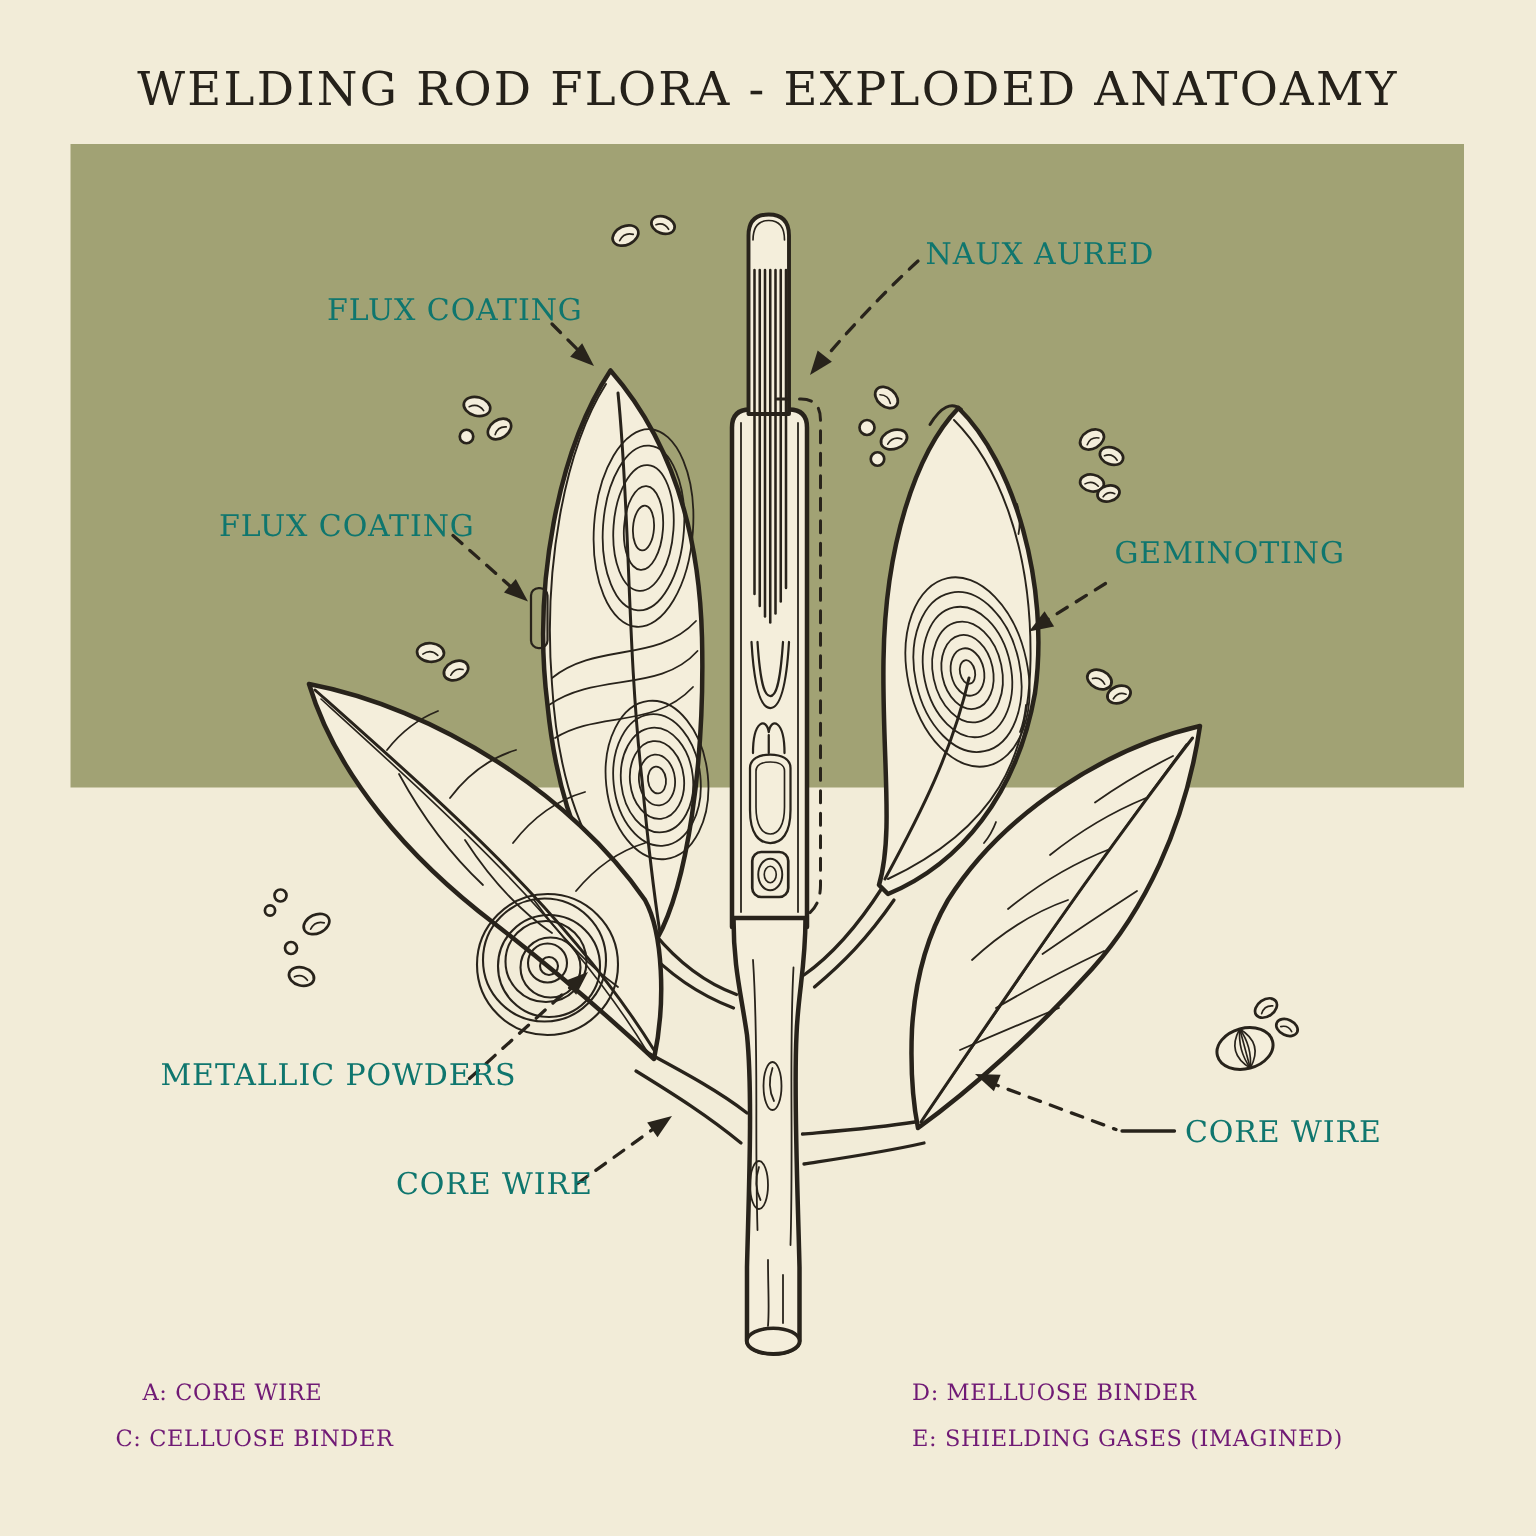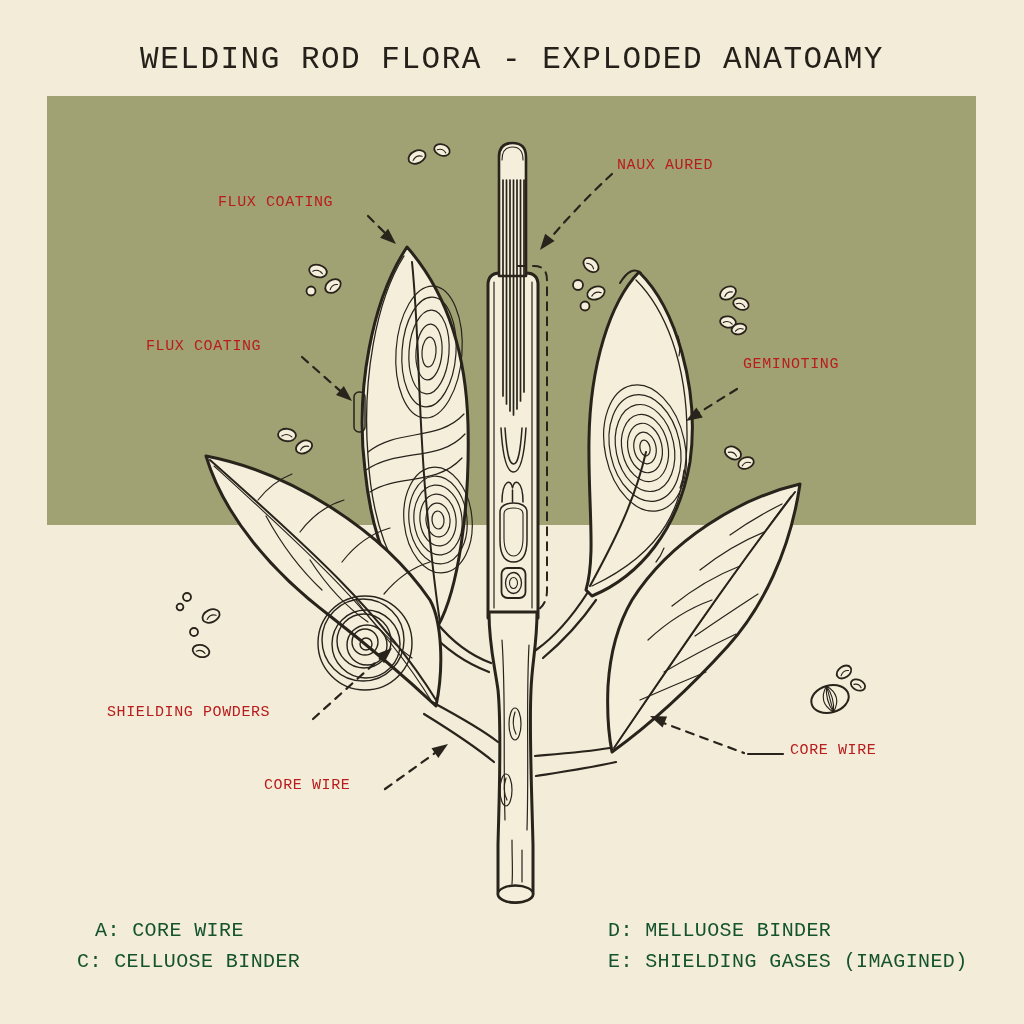--- a/index.html
+++ b/index.html
@@ -1,27 +1,27 @@
 <!DOCTYPE html>
 <html><head>
 <meta charset="utf-8">
 <style>
   html,body{margin:0;padding:0;}
   body{width:1024px;height:1024px;background:#f2ecd8;font-family:"DejaVu Serif","Liberation Serif",serif;}
-  .stage{position:relative;width:984px;height:1024px;overflow:hidden;font-family:Liberation Mono, monospace;}
+  .stage{position:relative;width:984px;height:1024px;overflow:hidden;}
   .stage svg{position:absolute;left:0;top:0;}
   .title{
     position:absolute;left:0;top:42px;width:1024px;text-align:center;
     font-size:31px;letter-spacing:1.5px;color:#25211a;font-weight:500;z-index:5;
   }
   .callout{
-    position:absolute;font-size:15px;letter-spacing:.6px;color:#b91c1c;z-index:5;white-space:nowrap;
+    position:absolute;font-size:20px;letter-spacing:.6px;color:#0f766e;z-index:5;white-space:nowrap;
   }
   .legend-item{
-    position:absolute;font-size:20px;letter-spacing:.4px;color:#14532d;z-index:5;white-space:nowrap;
+    position:absolute;font-size:15px;letter-spacing:.4px;color:#701a75;z-index:5;white-space:nowrap;
   }
 </style>
 </head>
 <body>
 
 <div class="stage">
 
   <svg width="1024" height="1024" viewBox="0 0 1024 1024">
 
     <rect x="47" y="96" width="929" height="429" fill="#a1a274"></rect>
@@ -273,21 +273,21 @@
       </g>
     </g>
   </svg>
 
   <div class="title">WELDING ROD FLORA - EXPLODED ANATOAMY</div>
 
   <div class="callout" style="left:218px;top:194px;">FLUX COATING</div>
   <div class="callout" style="left:617px;top:157px;">NAUX AURED</div>
   <div class="callout" style="left:146px;top:338px;">FLUX COATING</div>
   <div class="callout" style="left:743px;top:356px;">GEMINOTING</div>
-  <div class="callout" style="left:107px;top:704px;">SHIELDING POWDERS</div>
+  <div class="callout" style="left:107px;top:704px;">METALLIC POWDERS</div>
   <div class="callout" style="left:264px;top:777px;">CORE WIRE</div>
   <div class="callout" style="left:790px;top:742px;">CORE WIRE</div>
 
   <div class="legend-item" style="left:95px;top:919px;">A: CORE WIRE</div>
   <div class="legend-item" style="left:77px;top:950px;">C: CELLUOSE BINDER</div>
   <div class="legend-item" style="left:608px;top:919px;">D: MELLUOSE BINDER</div>
   <div class="legend-item" style="left:608px;top:950px;">E: SHIELDING GASES (IMAGINED)</div>
 
 </div>
 

